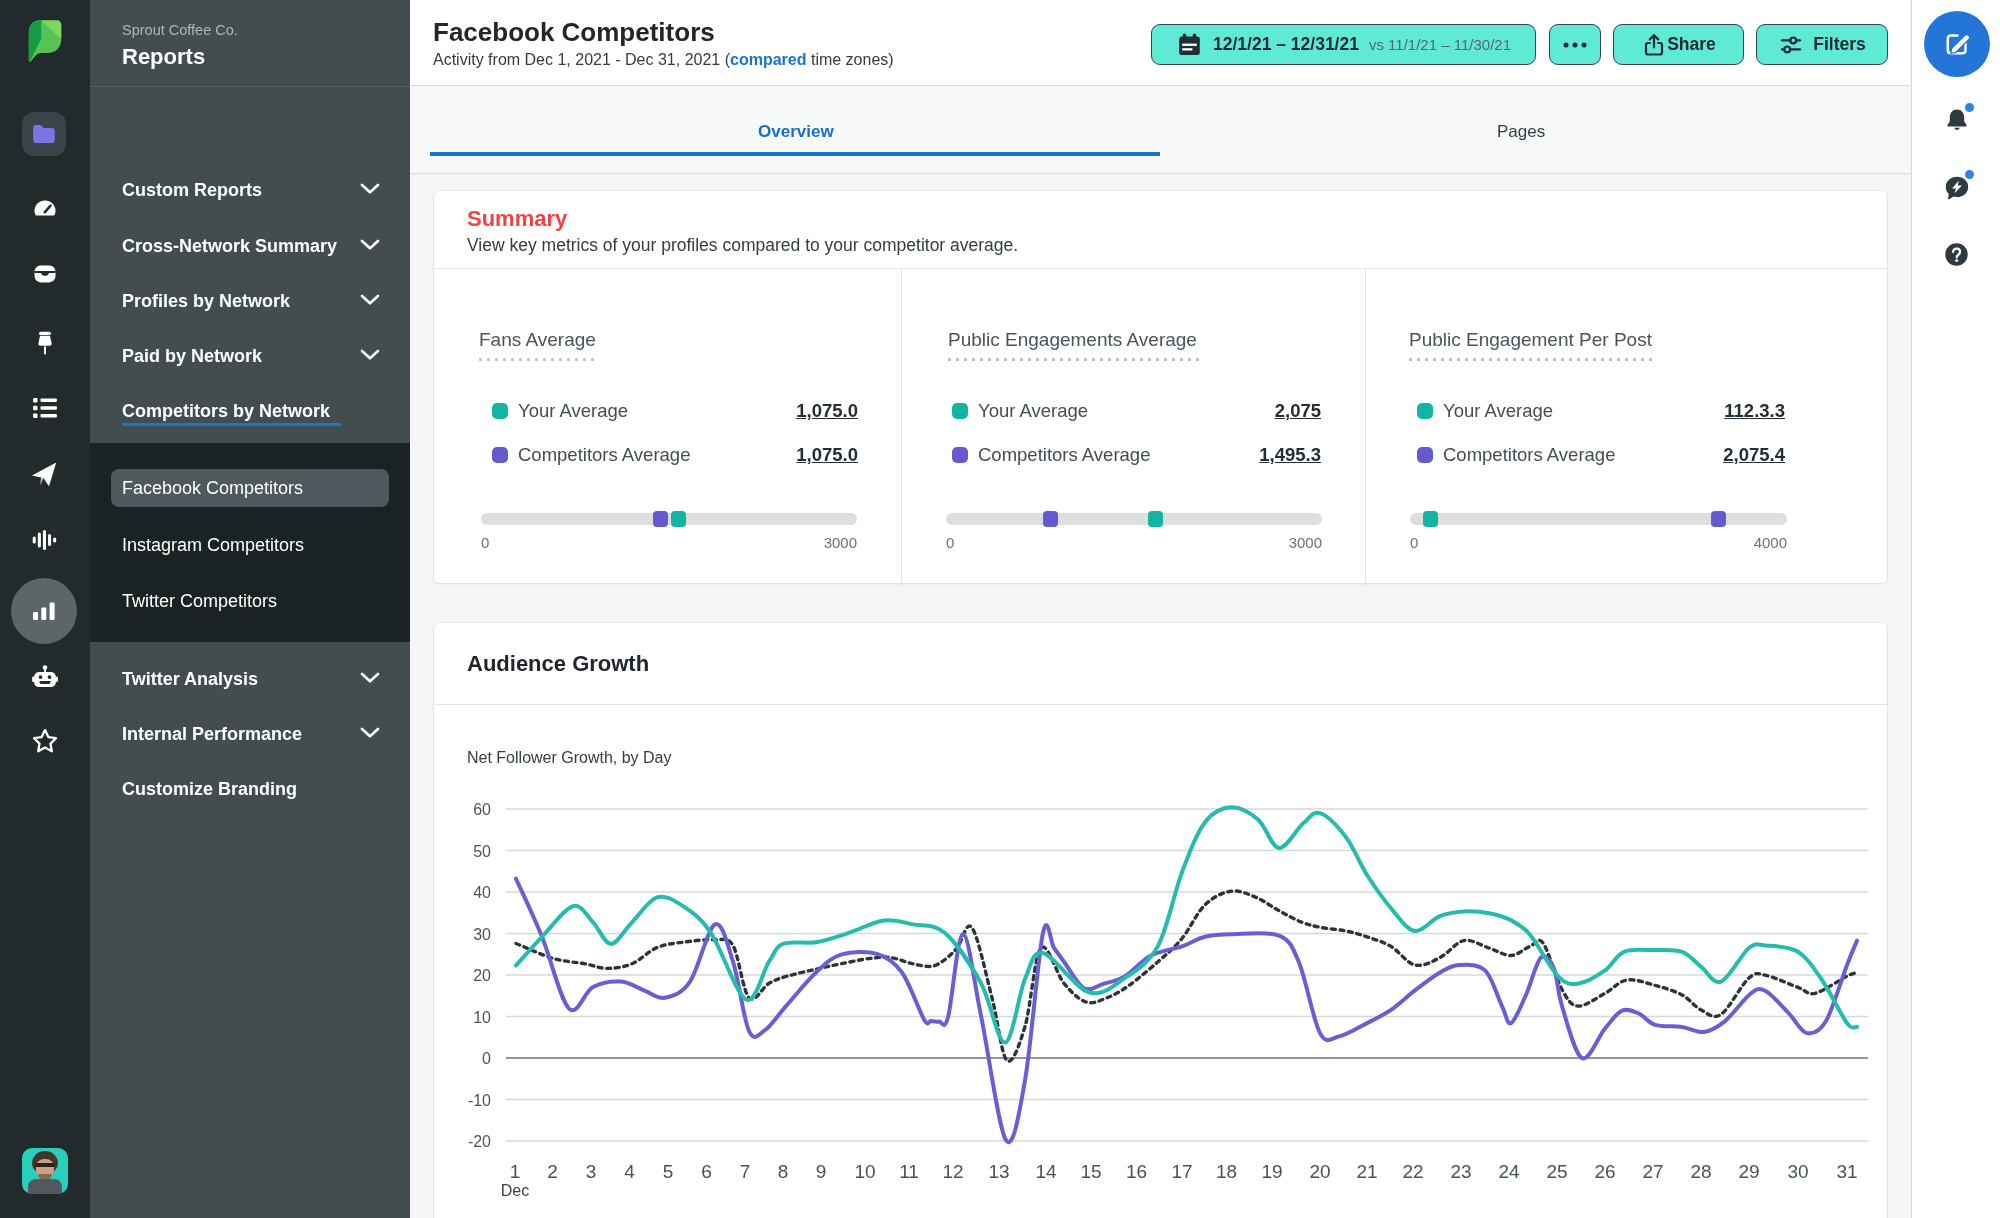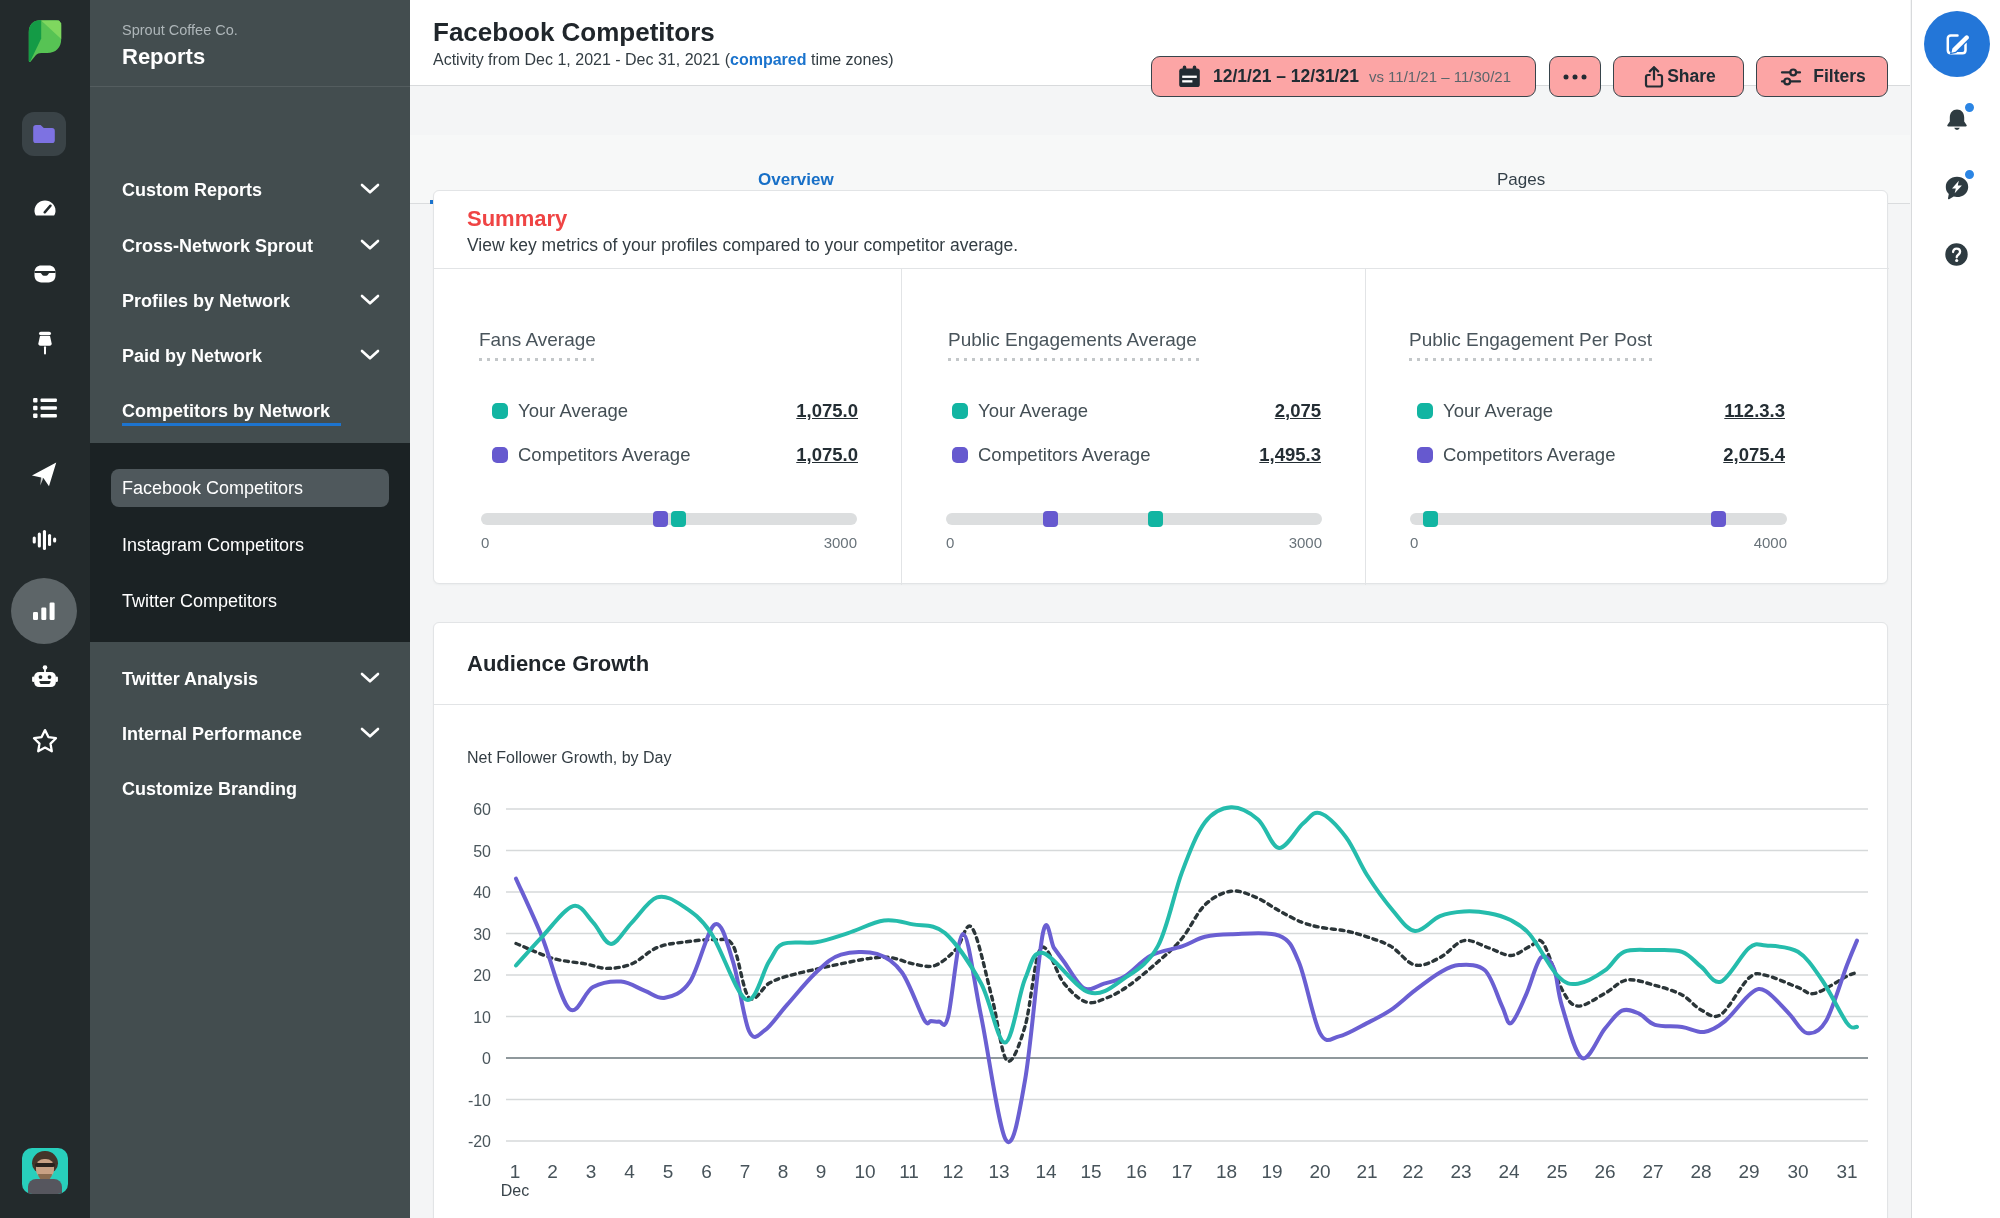--- a/index.html
+++ b/index.html
@@ -9,22 +9,22 @@
 .railcircle { position:absolute; left:11px; top:578px; width:66px; height:66px; border-radius:50%; background:#5d6568; display:flex; align-items:center; justify-content:center; }
 .avatar { position:absolute; left:22px; top:1148px; width:46px; height:46px; border-radius:10px; background:#28cfbc; overflow:hidden; }
 #sidebar { position:absolute; left:90px; top:0; width:320px; height:1218px; background:#434d4f; color:#fff; }
 #sidebar .sub { position:absolute; left:0; top:443px; width:320px; height:199px; background:#1b2224; }
 .pill { position:absolute; left:21px; width:278px; height:38px; border-radius:8px; display:flex; align-items:center; padding-left:11px; }
 .nav { position:absolute; left:32px; font-size:18px; font-weight:bold; color:#fff; transform:translateY(-50%); white-space:nowrap; }
 .nav2 { position:absolute; left:32px; font-size:18px; color:#fff; transform:translateY(-50%); white-space:nowrap; }
 .chev { position:absolute; left:269px; transform:translateY(-50%); }
 #main { position:absolute; left:410px; top:0; width:1500px; height:1218px; background:#f4f5f6; }
 #mainhead { position:absolute; left:0; top:0; width:1500px; height:86px; background:#fff; border-bottom:1px solid #d8dadc; }
-#tabs { position:absolute; left:0; top:87px; width:1500px; height:69px; background:#f7f8f8; border-bottom:1px solid #dadcde;margin-top:48px; }
-.btn { position:absolute; top:24px; height:41px; border:1.7px solid #37444b; border-radius:9px; background:#fca5a5; display:flex; align-items:center; justify-content:center; font-size:17.5px; font-weight:bold; color:#222c33;margin-top:32px; }
+#tabs { position:absolute; left:0; top:87px; width:1500px; height:87px; background:#f7f8f8; border-bottom:1px solid #dadcde; }
+.btn { position:absolute; top:24px; height:41px; border:1.7px solid #37444b; border-radius:9px; background:#5eead4; display:flex; align-items:center; justify-content:center; font-size:17.5px; font-weight:bold; color:#222c33; }
 .card { position:absolute; background:#fff; border:1px solid #e2e4e6; border-radius:6px; box-shadow:0 1px 2px rgba(30,40,50,.04); }
 .sq { position:absolute; width:16px; height:16px; border-radius:5px; top:50%; transform:translateY(-50%); }
 .legrow { position:absolute; height:22px; font-size:18.5px; color:#434e54; }
 .legval { position:absolute; top:50%; transform:translateY(-50%); right:0; font-size:18.5px; font-weight:bold; color:#242e34;text-decoration:underline; }
 .track { position:absolute; height:12px; border-radius:6px; background:#dcdedf; top:322px; }
 .marker { position:absolute; width:15px; height:16px; border-radius:4px; top:-2px; }
 .slab { position:absolute; top:343px; font-size:15px; color:#69737a; }
 .mtitle { position:absolute; top:138px; font-size:19px; color:#49545b; }
 .mdot { position:absolute; top:167px; height:3px; background:repeating-linear-gradient(to right,#c3c7c9 0 3px,transparent 3px 8px); }
 .chart { position:absolute; left:0; top:81px; }
@@ -106,21 +106,21 @@
 </div>
 
 <div id="sidebar">
   <div class="abs" style="left:32px;top:22px;font-size:14.5px;color:#aeb6b9">Sprout Coffee Co.</div>
   <div class="abs" style="left:32px;top:44px;font-size:22px;font-weight:bold">Reports</div>
   <div class="abs" style="left:0;top:86px;width:320px;height:1px;background:#545d5f"></div>
   <div class="nav" style="top:190px">Custom Reports</div>
     <div class="chev" style="top:190px"><svg width="22" height="13" viewBox="0 0 22 13">
         <path d="M3 3 L11 10.3 L19 3" fill="none" stroke="#fff" stroke-width="2.6" stroke-linecap="round" stroke-linejoin="round"></path>
       </svg></div>
-  <div class="nav" style="top:246px">Cross-Network Sprout</div>
+  <div class="nav" style="top:246px">Cross-Network Summary</div>
     <div class="chev" style="top:246px"><svg width="22" height="13" viewBox="0 0 22 13">
         <path d="M3 3 L11 10.3 L19 3" fill="none" stroke="#fff" stroke-width="2.6" stroke-linecap="round" stroke-linejoin="round"></path>
       </svg></div>
   <div class="nav" style="top:301px">Profiles by Network</div>
     <div class="chev" style="top:301px"><svg width="22" height="13" viewBox="0 0 22 13">
         <path d="M3 3 L11 10.3 L19 3" fill="none" stroke="#fff" stroke-width="2.6" stroke-linecap="round" stroke-linejoin="round"></path>
       </svg></div>
   <div class="nav" style="top:356px">Paid by Network</div>
     <div class="chev" style="top:356px"><svg width="22" height="13" viewBox="0 0 22 13">
         <path d="M3 3 L11 10.3 L19 3" fill="none" stroke="#fff" stroke-width="2.6" stroke-linecap="round" stroke-linejoin="round"></path>

